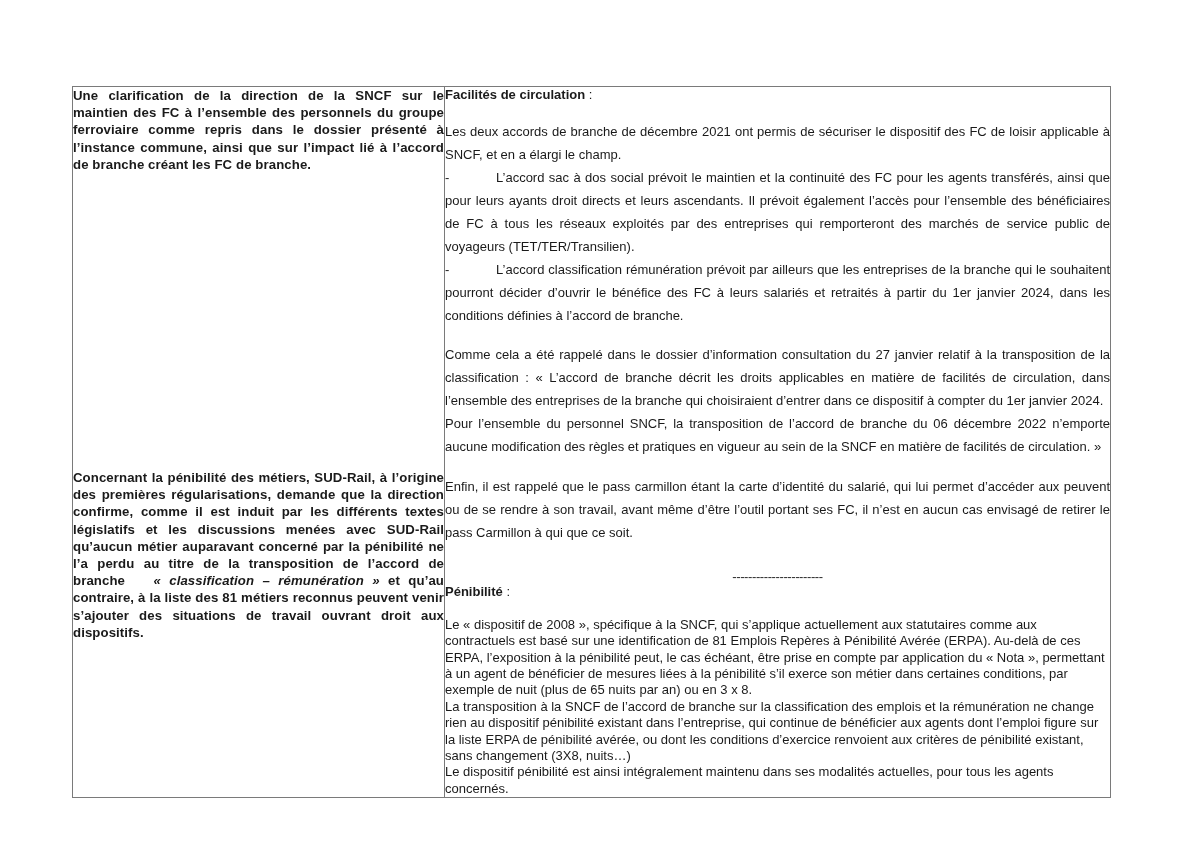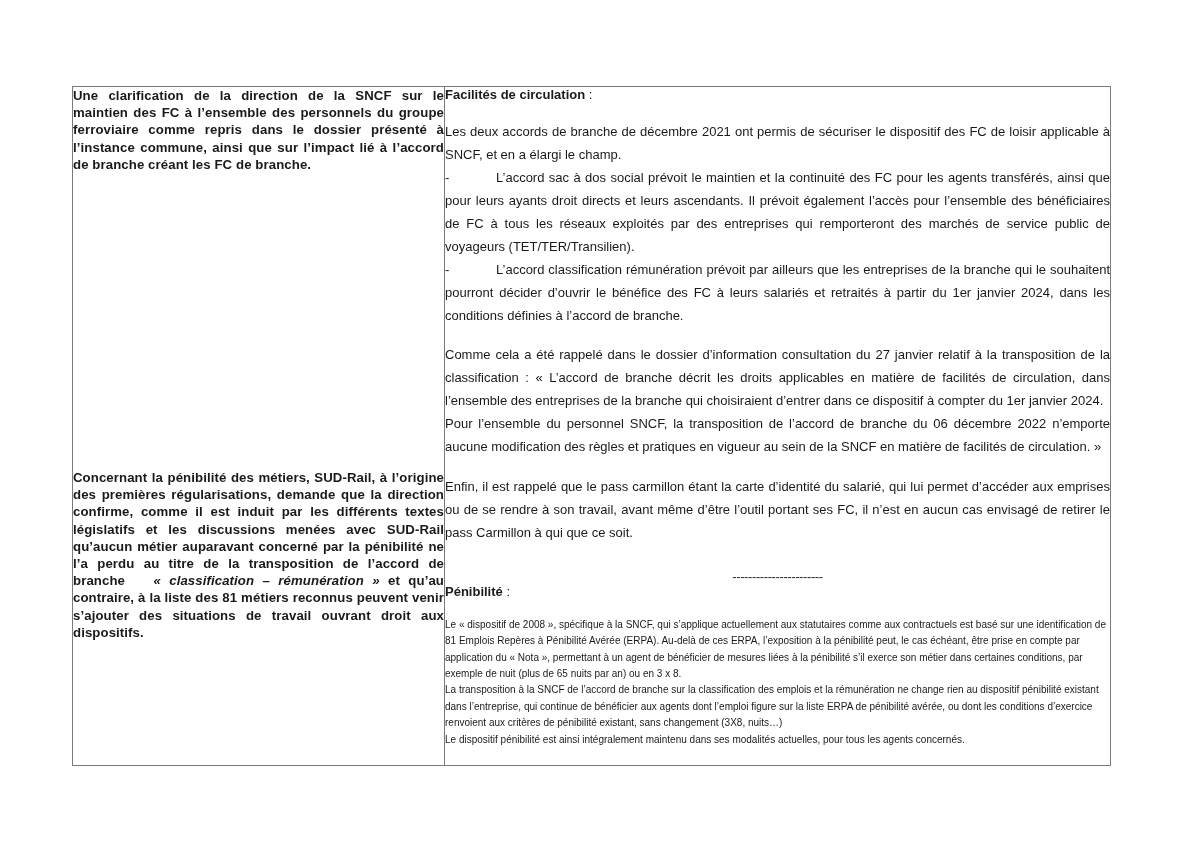--- a/index.html
+++ b/index.html
@@ -67,21 +67,21 @@
 
   
   .rt {
     font-size: 13px;
     line-height: 23px;
     margin: 0;
     text-align: justify;
     text-justify: inter-word;
   }
   .rt-left {
-    font-size: 10px;
+    font-size: 13px;
     line-height: 16.4px;
     margin: 0;
     text-align: left;
   }
   .heading {
     font-size: 13px;
     line-height: 16.4px;
     margin: 0;
     font-weight: bold;
     text-align: left;
@@ -149,21 +149,21 @@
           <p class="rt"><span class="dash-item">-</span><span>L’accord classification rémunération prévoit par ailleurs que les entreprises de la branche qui le souhaitent pourront décider d’ouvrir le bénéfice des FC à leurs salariés et retraités à partir du 1er janvier 2024, dans les conditions définies à l’accord de branche.</span></p>
 
           <div class="blank"></div>
 
           <p class="rt">Comme cela a été rappelé dans le dossier d’information consultation du 27 janvier relatif à la transposition de la classification : « L’accord de branche décrit les droits applicables en matière de facilités de circulation, dans l’ensemble des entreprises de la branche qui choisiraient d’entrer dans ce dispositif à compter du 1er janvier 2024.</p>
 
           <p class="rt">Pour l’ensemble du personnel SNCF, la transposition de l’accord de branche du 06 décembre 2022 n’emporte aucune modification des règles et pratiques en vigueur au sein de la SNCF en matière de facilités de circulation. »</p>
 
           <div class="blank"></div>
 
-          <p class="rt">Enfin, il est rappelé que le pass carmillon étant la carte d’identité du salarié, qui lui permet d’accéder aux emprises ou de se rendre à son travail, avant même d’être l’outil portant ses FC, il n’est en aucun cas envisagé de retirer le pass Carmillon à qui que ce soit.</p>
+          <p class="rt">Enfin, il est rappelé que le pass carmillon étant la carte d’identité du salarié, qui lui permet d’accéder aux peuvent ou de se rendre à son travail, avant même d’être l’outil portant ses FC, il n’est en aucun cas envisagé de retirer le pass Carmillon à qui que ce soit.</p>
 
           <div class="blank"></div>
           <div class="blank-half"></div>
 
           <p class="sep">-----------------------</p>
 
           <p class="heading"><span>Pénibilité</span><span class="colon"> :</span></p>
 
           <div class="blank"></div>
 

